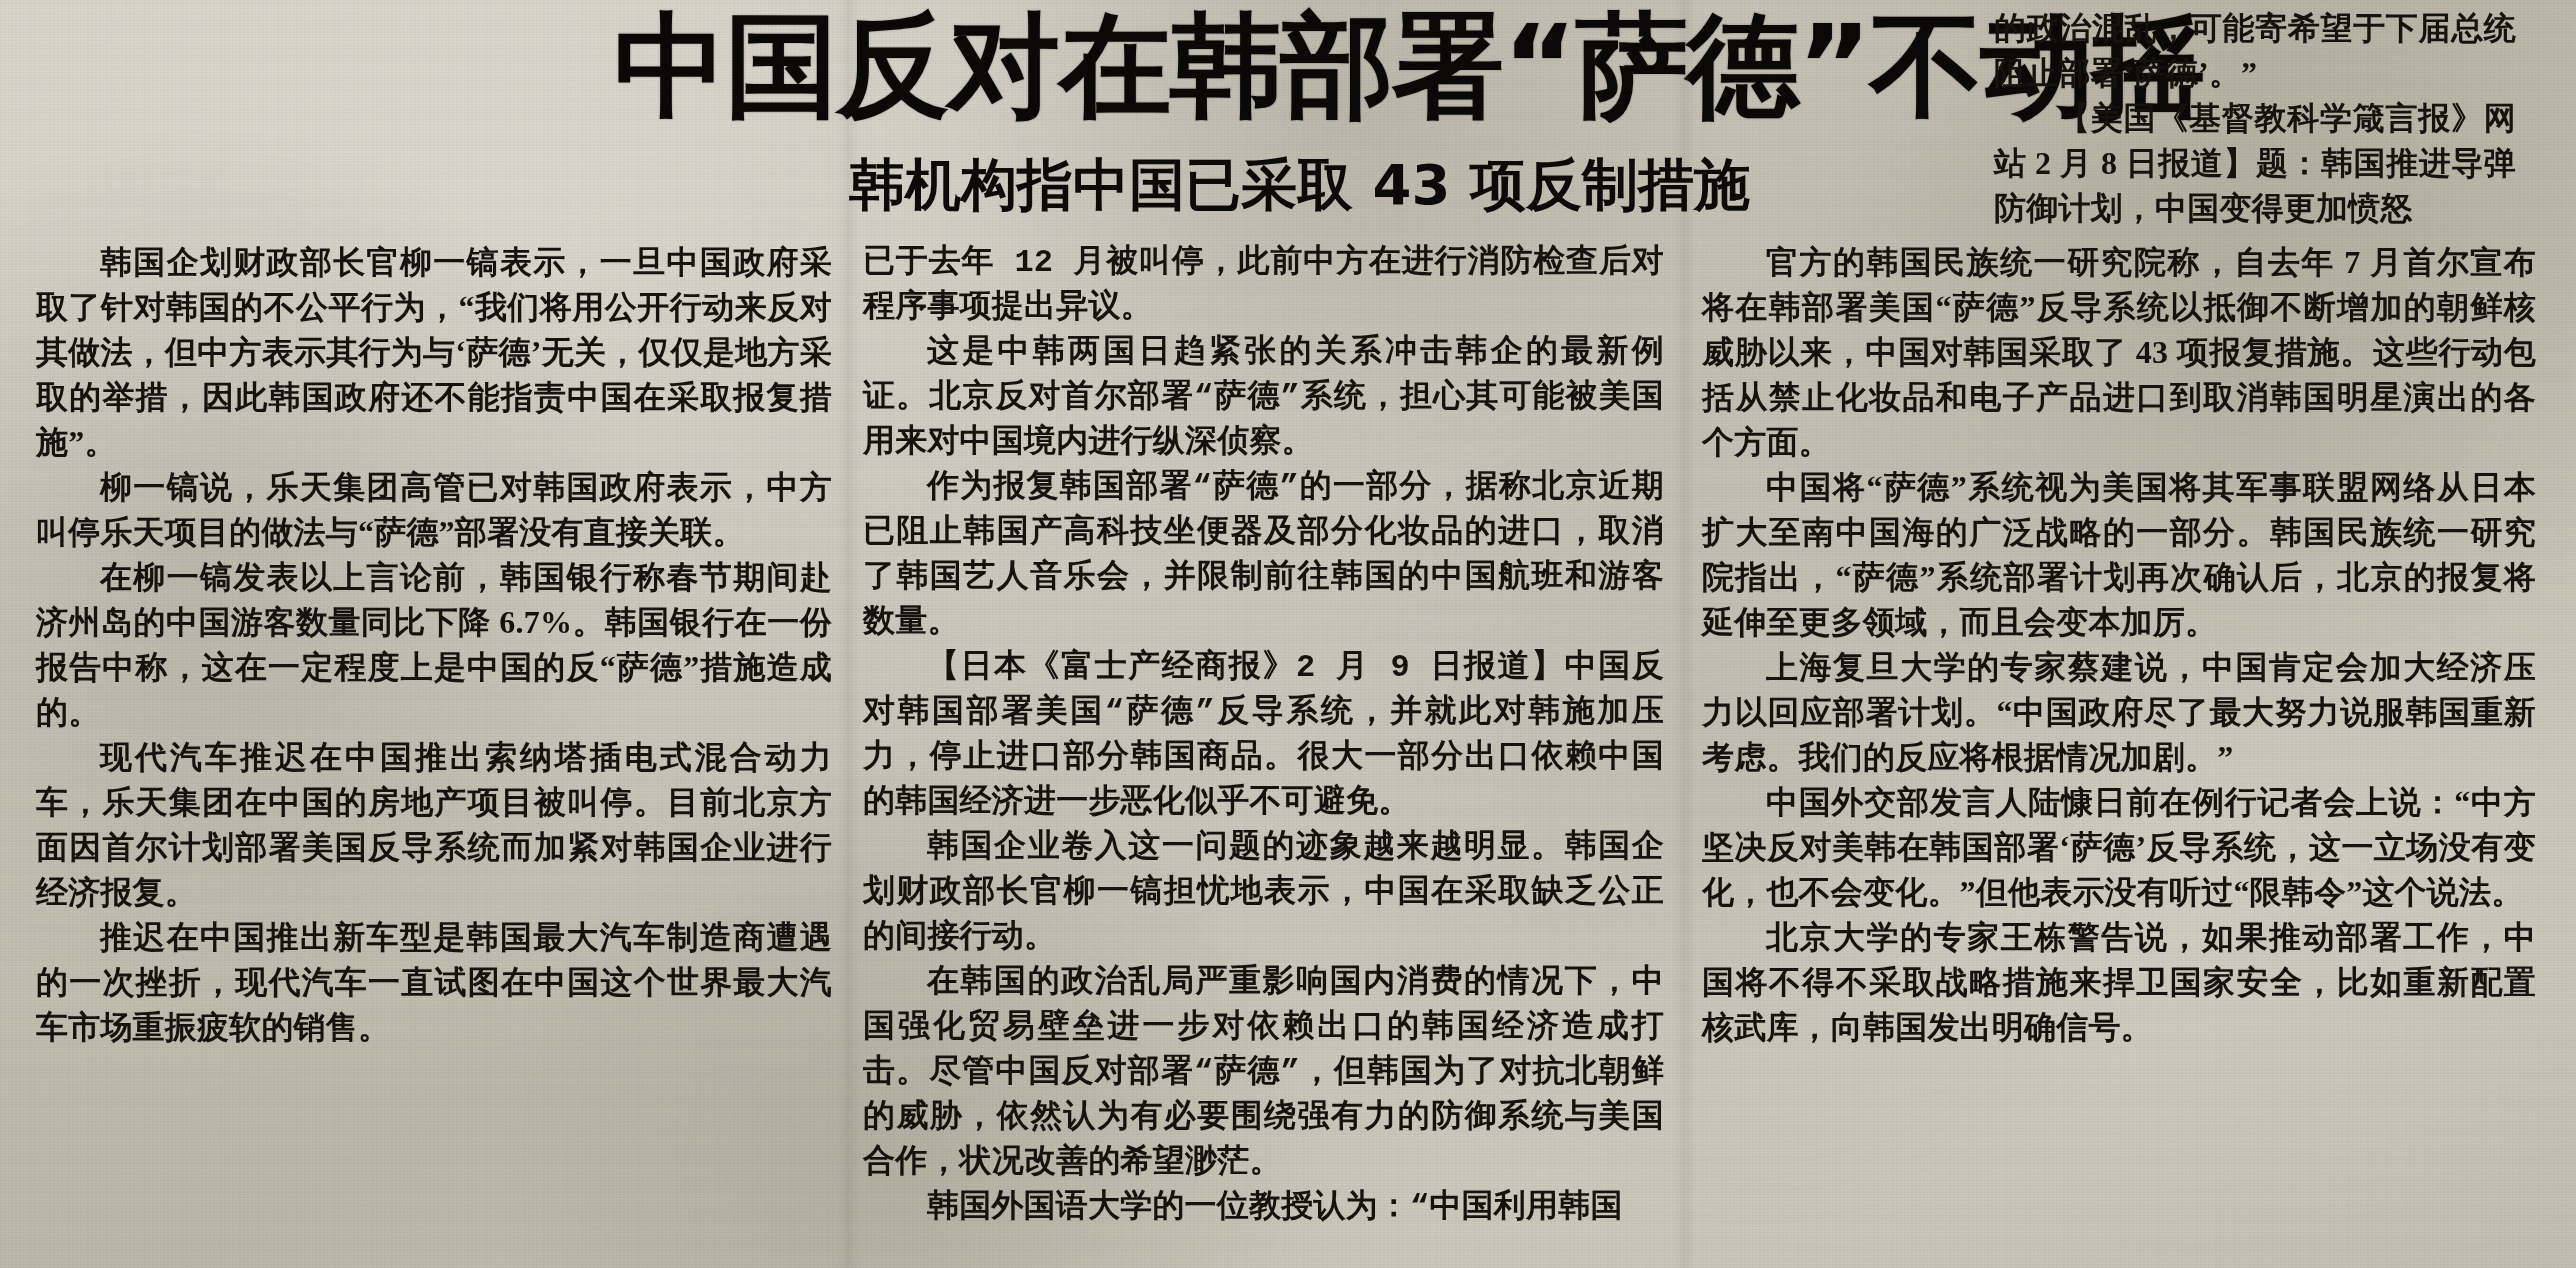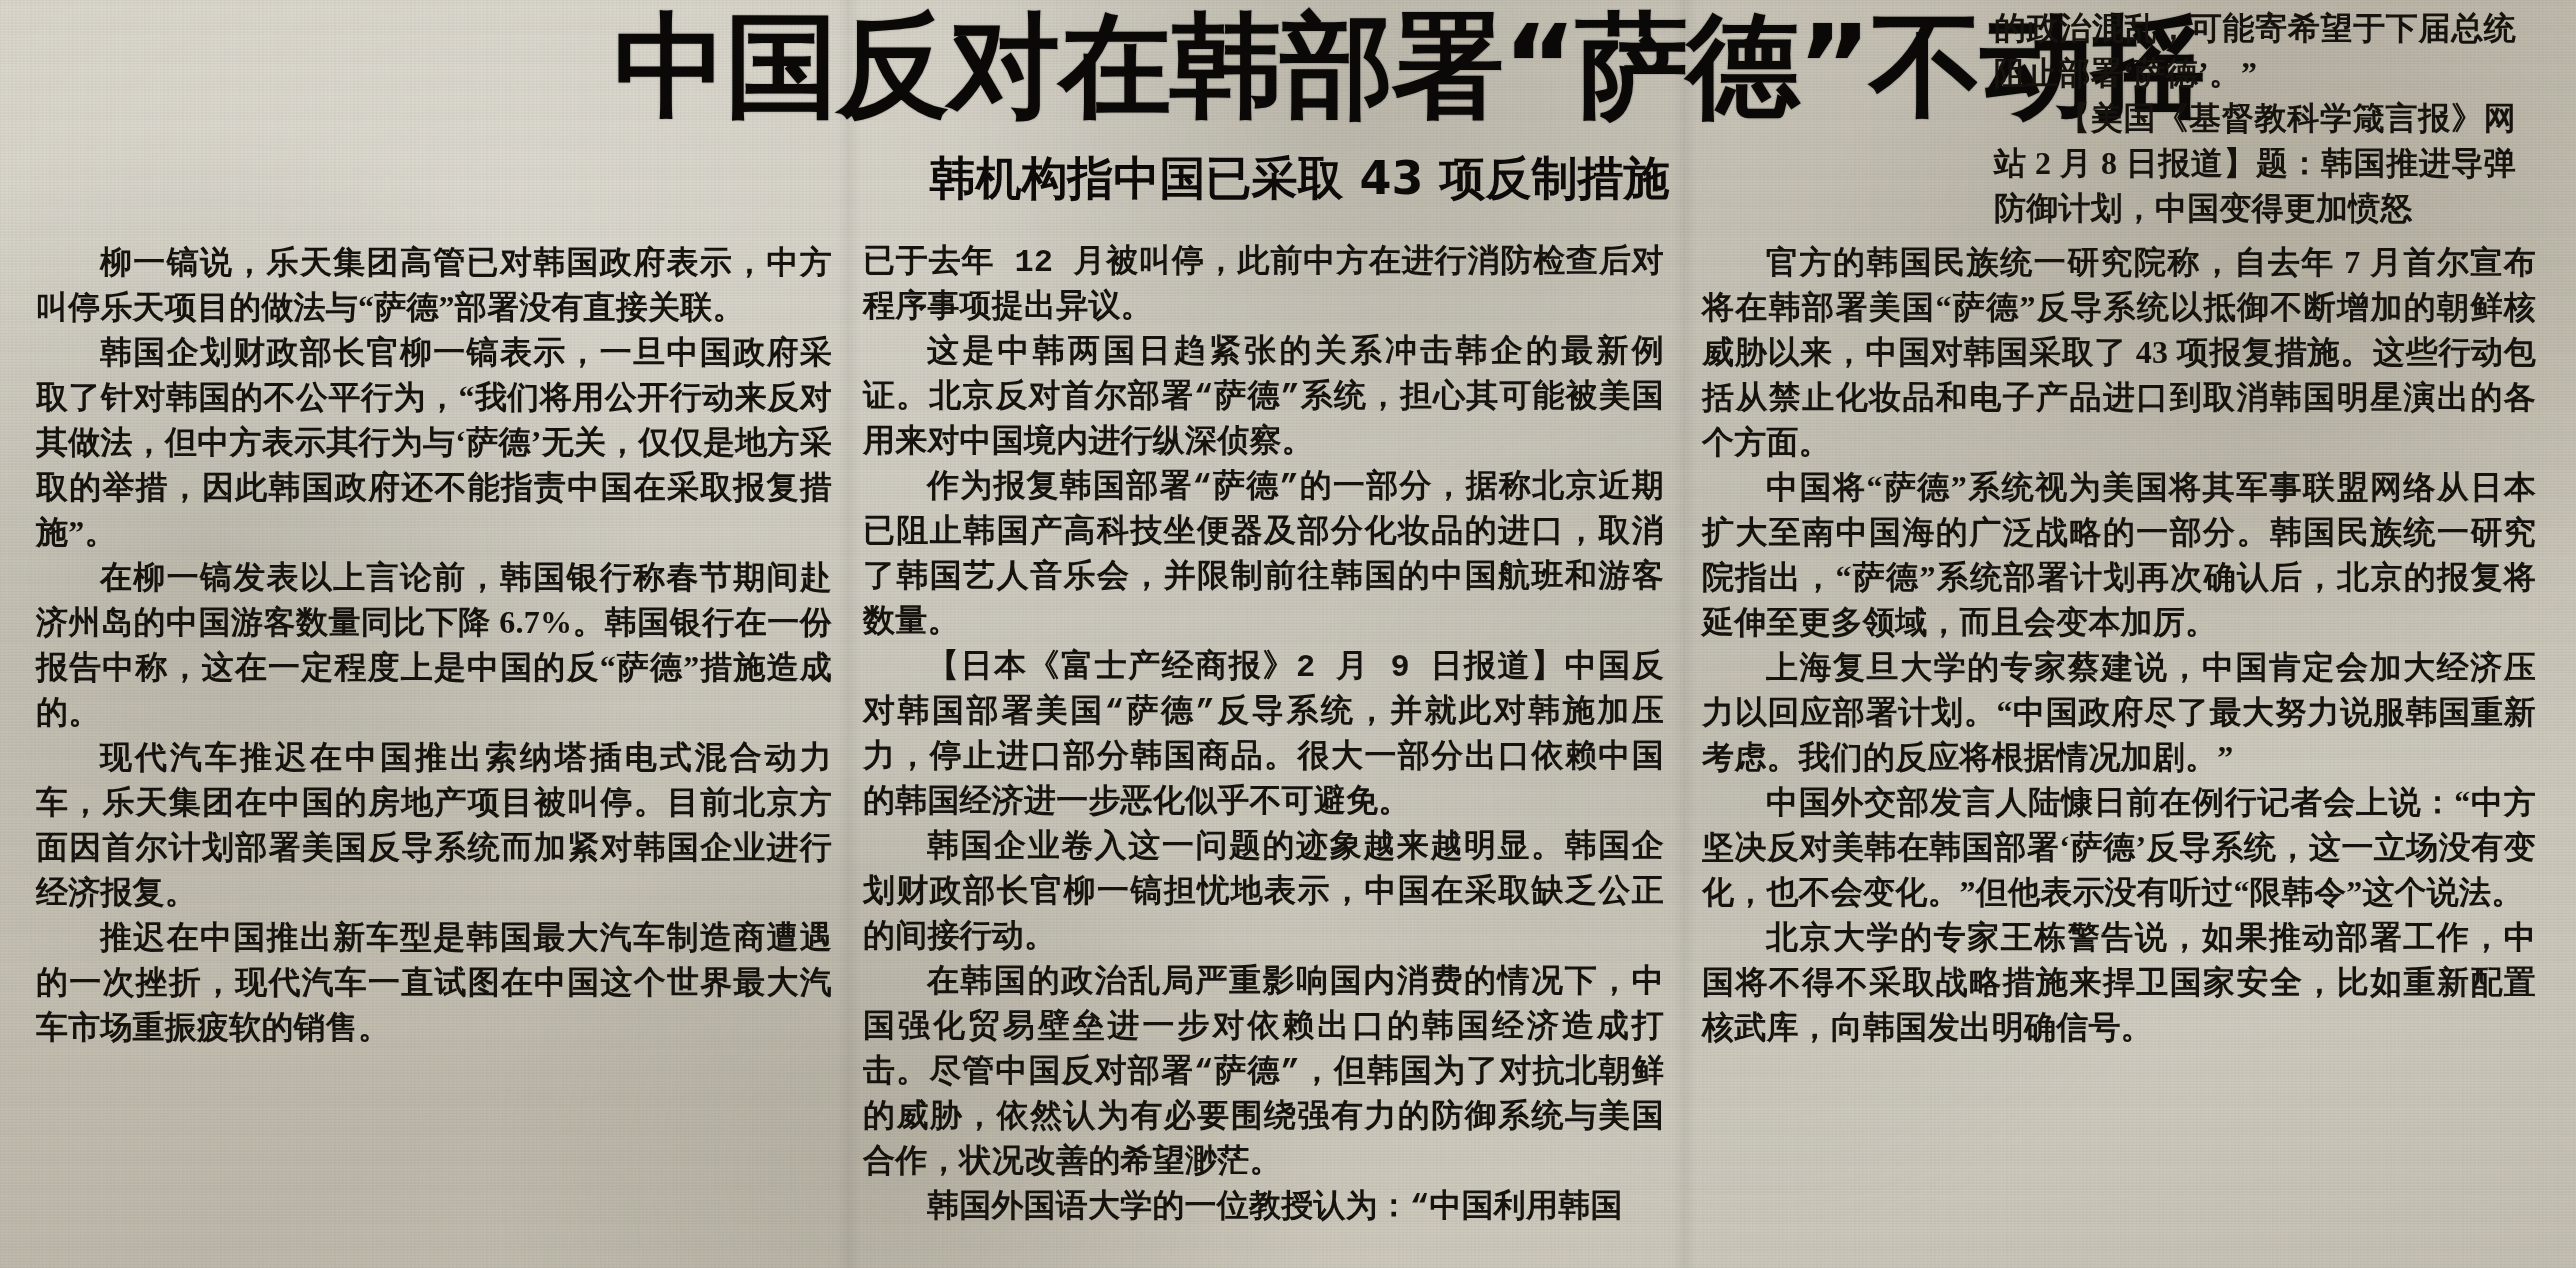--- a/index.html
+++ b/index.html
@@ -73,21 +73,21 @@
     line-height: 1.04;
     letter-spacing: -1.9px;
     color: #0a0907;
     white-space: nowrap;
     text-shadow: 0 0 1.9px rgba(0,0,0,0.35);
   }
   #sub-headline {
     margin-top: 23px;
     font-family: "DejaVu Sans", "Liberation Sans", sans-serif;
     font-weight: 800;
-    font-size: 46px;
+    font-size: 56px;
     letter-spacing: 0px;
     color: #0d0b09;
     white-space: nowrap;
   }
 
   
   #left-lead {
     position: absolute;
     left: 36px;
     top: 5.8px;
@@ -141,22 +141,22 @@
   <div id="gutter-1" class="gutter"></div>
   <div id="gutter-2" class="gutter"></div>
 
   <div id="headline-block">
     <div id="main-headline">中国反对在韩部署“萨德”不动摇</div>
     <div id="sub-headline">韩机构指中国已采取 43 项反制措施</div>
   </div>
 
 
   <div id="left-rest" class="body-text">
+    <p>韩国企划财政部长官柳一镐表示，一旦中国政府采取了针对韩国的不公平行为，“我们将用公开行动来反对其做法，但中方表示其行为与‘萨德’无关，仅仅是地方采取的举措，因此韩国政府还不能指责中国在采取报复措施”。</p>
     <p>柳一镐说，乐天集团高管已对韩国政府表示，中方叫停乐天项目的做法与“萨德”部署没有直接关联。</p>
-    <p>韩国企划财政部长官柳一镐表示，一旦中国政府采取了针对韩国的不公平行为，“我们将用公开行动来反对其做法，但中方表示其行为与‘萨德’无关，仅仅是地方采取的举措，因此韩国政府还不能指责中国在采取报复措施”。</p>
     <p>在柳一镐发表以上言论前，韩国银行称春节期间赴济州岛的中国游客数量同比下降 6.7%。韩国银行在一份报告中称，这在一定程度上是中国的反“萨德”措施造成的。</p>
     <p>现代汽车推迟在中国推出索纳塔插电式混合动力车，乐天集团在中国的房地产项目被叫停。目前北京方面因首尔计划部署美国反导系统而加紧对韩国企业进行经济报复。</p>
     <p>推迟在中国推出新车型是韩国最大汽车制造商遭遇的一次挫折，现代汽车一直试图在中国这个世界最大汽车市场重振疲软的销售。</p>
   </div>
 
   <div id="mid-body" class="body-text">
     <p class="noindent">已于去年 12 月被叫停，此前中方在进行消防检查后对程序事项提出异议。</p>
     <p>这是中韩两国日趋紧张的关系冲击韩企的最新例证。北京反对首尔部署“萨德”系统，担心其可能被美国用来对中国境内进行纵深侦察。</p>
     <p>作为报复韩国部署“萨德”的一部分，据称北京近期已阻止韩国产高科技坐便器及部分化妆品的进口，取消了韩国艺人音乐会，并限制前往韩国的中国航班和游客数量。</p>
     <p>【日本《富士产经商报》2 月 9 日报道】中国反对韩国部署美国“萨德”反导系统，并就此对韩施加压力，停止进口部分韩国商品。很大一部分出口依赖中国的韩国经济进一步恶化似乎不可避免。</p>

